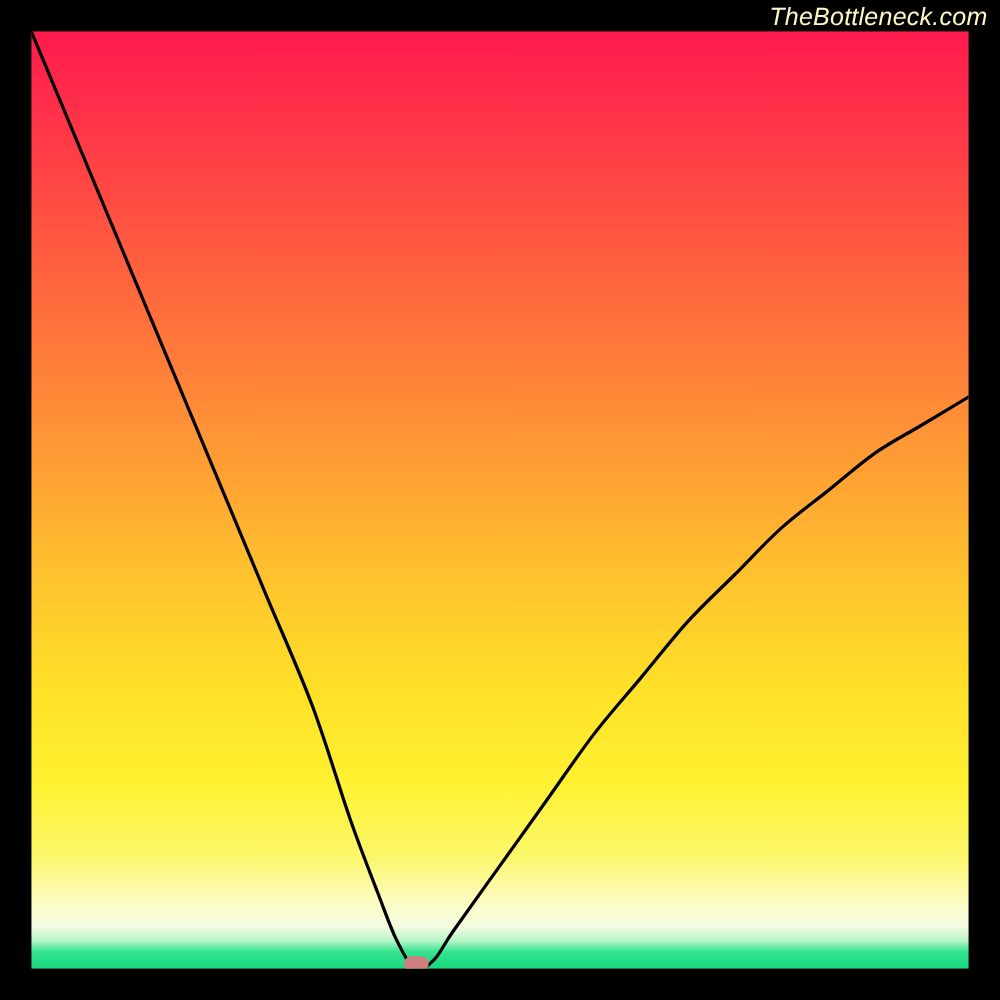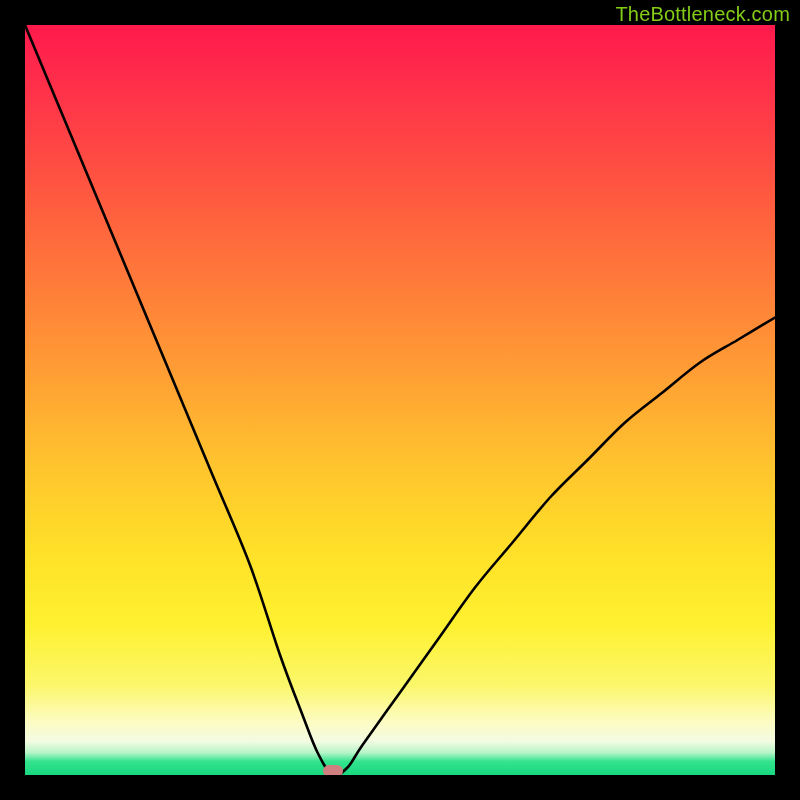--- a/index.html
+++ b/index.html
@@ -53,25 +53,26 @@
       #f3fbe2 95.5%,
       #b8f5c8 97%,
       #34e38e 98.2%,
       #18d880 100%
     );
   }
   .watermark {
     position: absolute;
     top: 3px;
     right: 10px;
-    color: #84cc16;
+    color: #fef9c3;
     font-size: 20px;
     font-weight: 500;
     letter-spacing: 0.2px;
     user-select: none;
+    font-style: italic;
   }
   svg.curve {
     position: absolute;
     left: 0; top: 0;
     width: 100%;
     height: 100%;
   }
   .marker {
     position: absolute;
     width: 20px;

